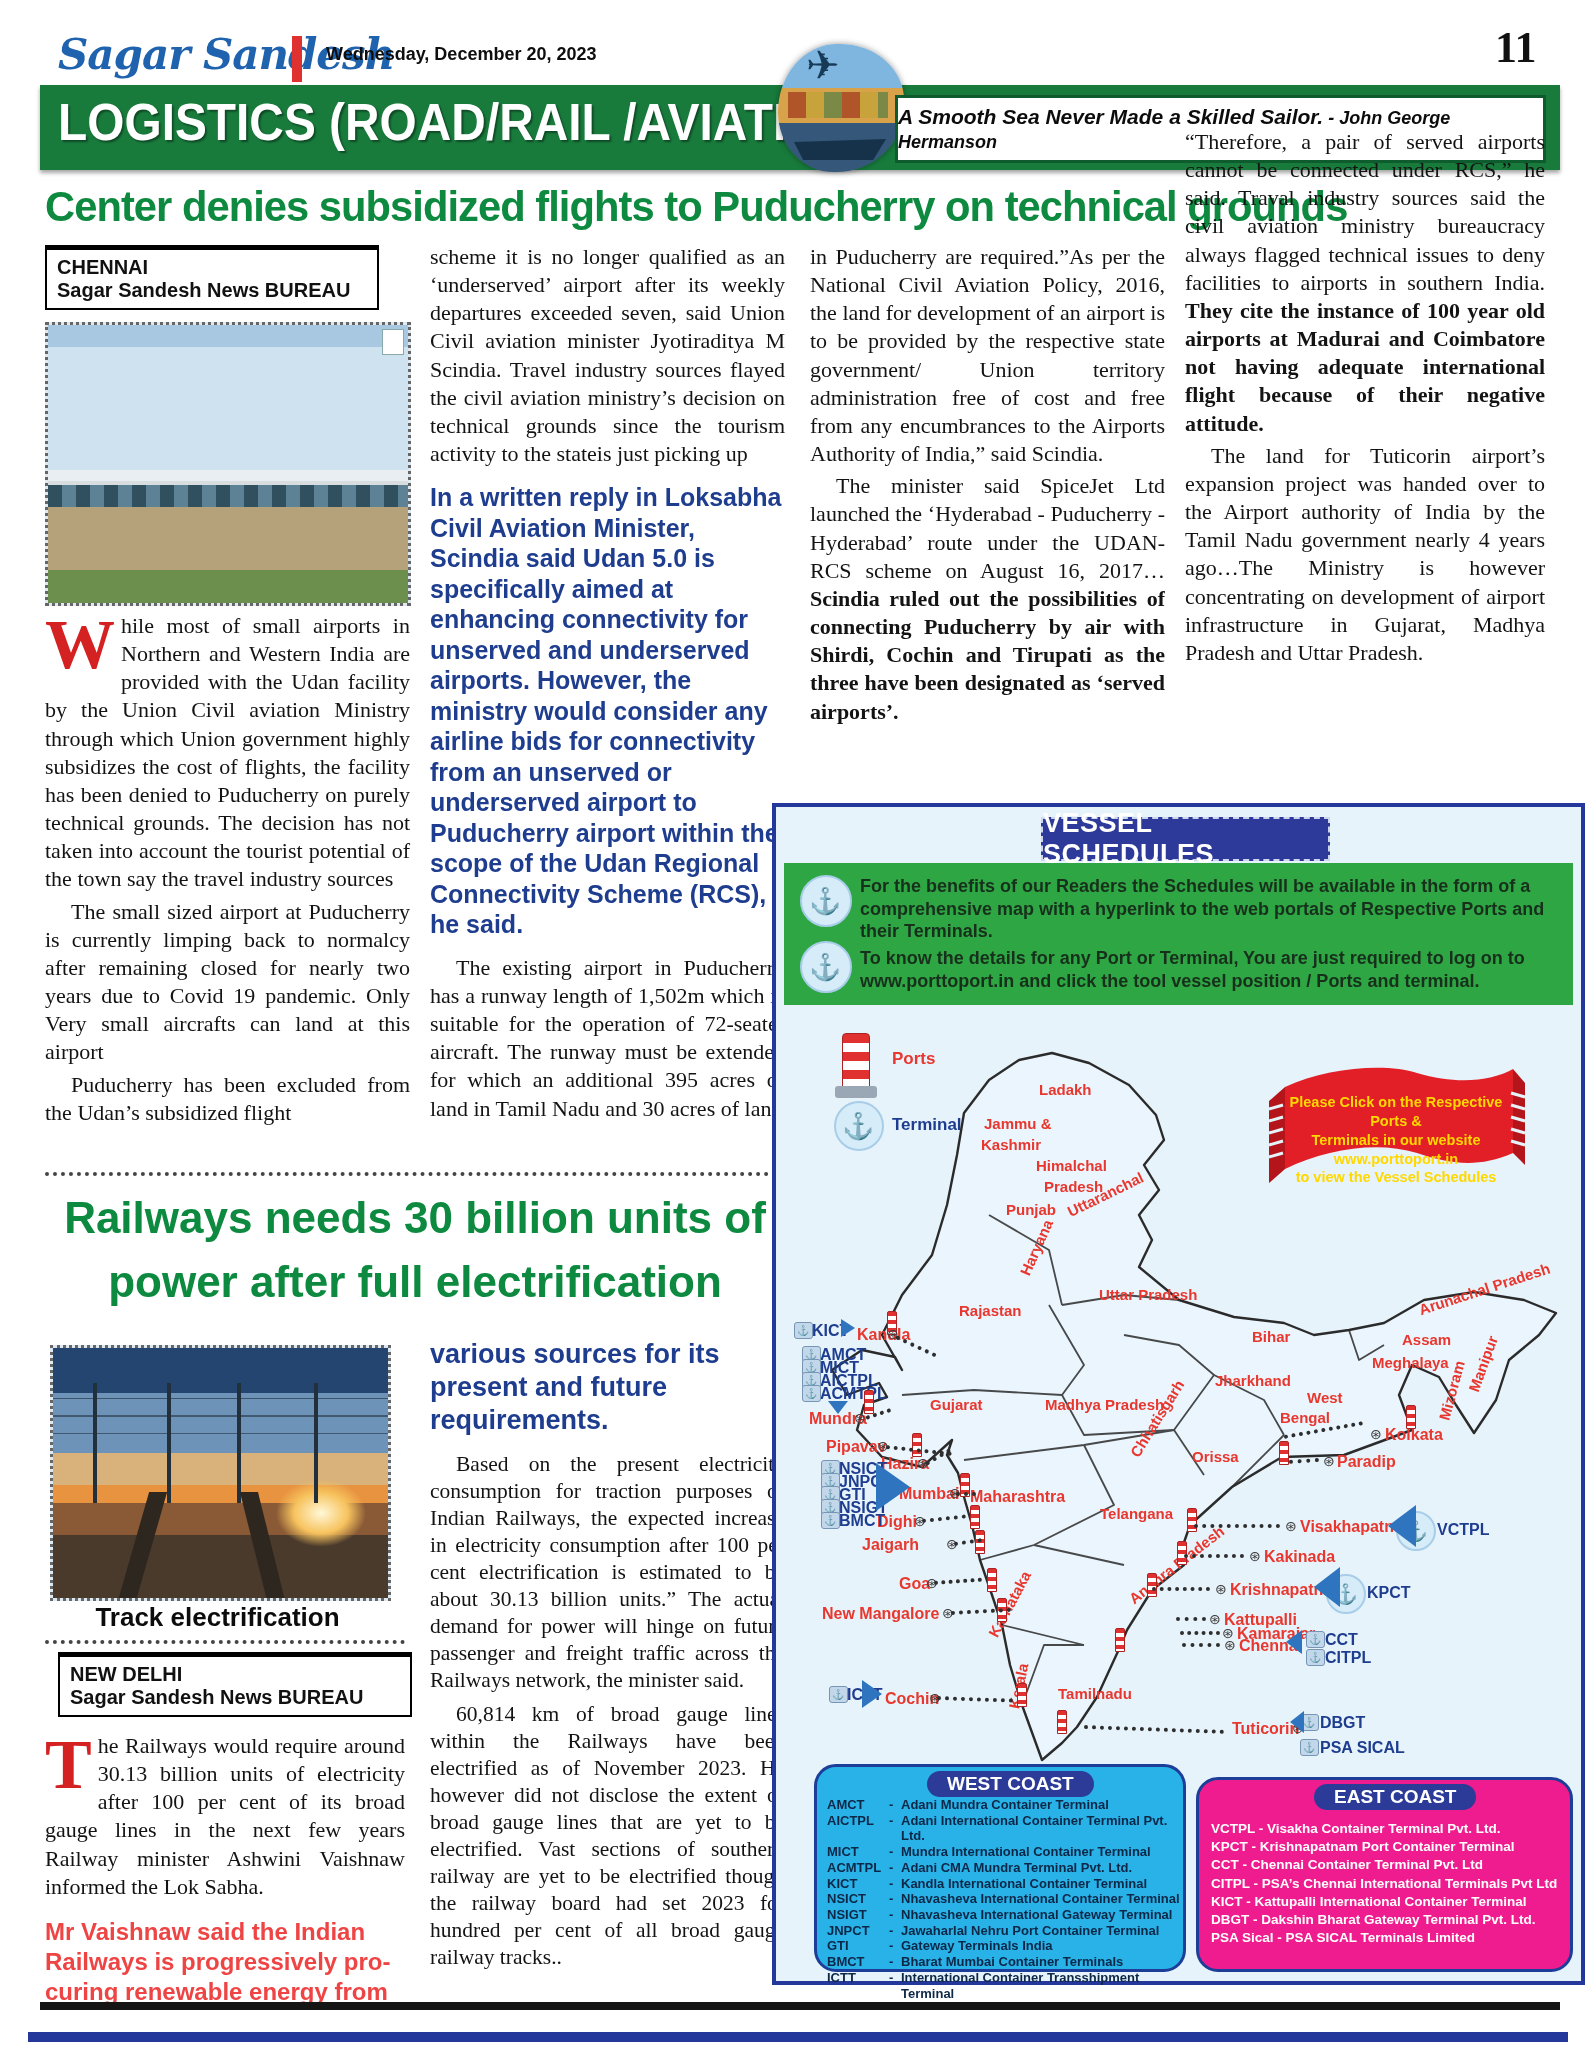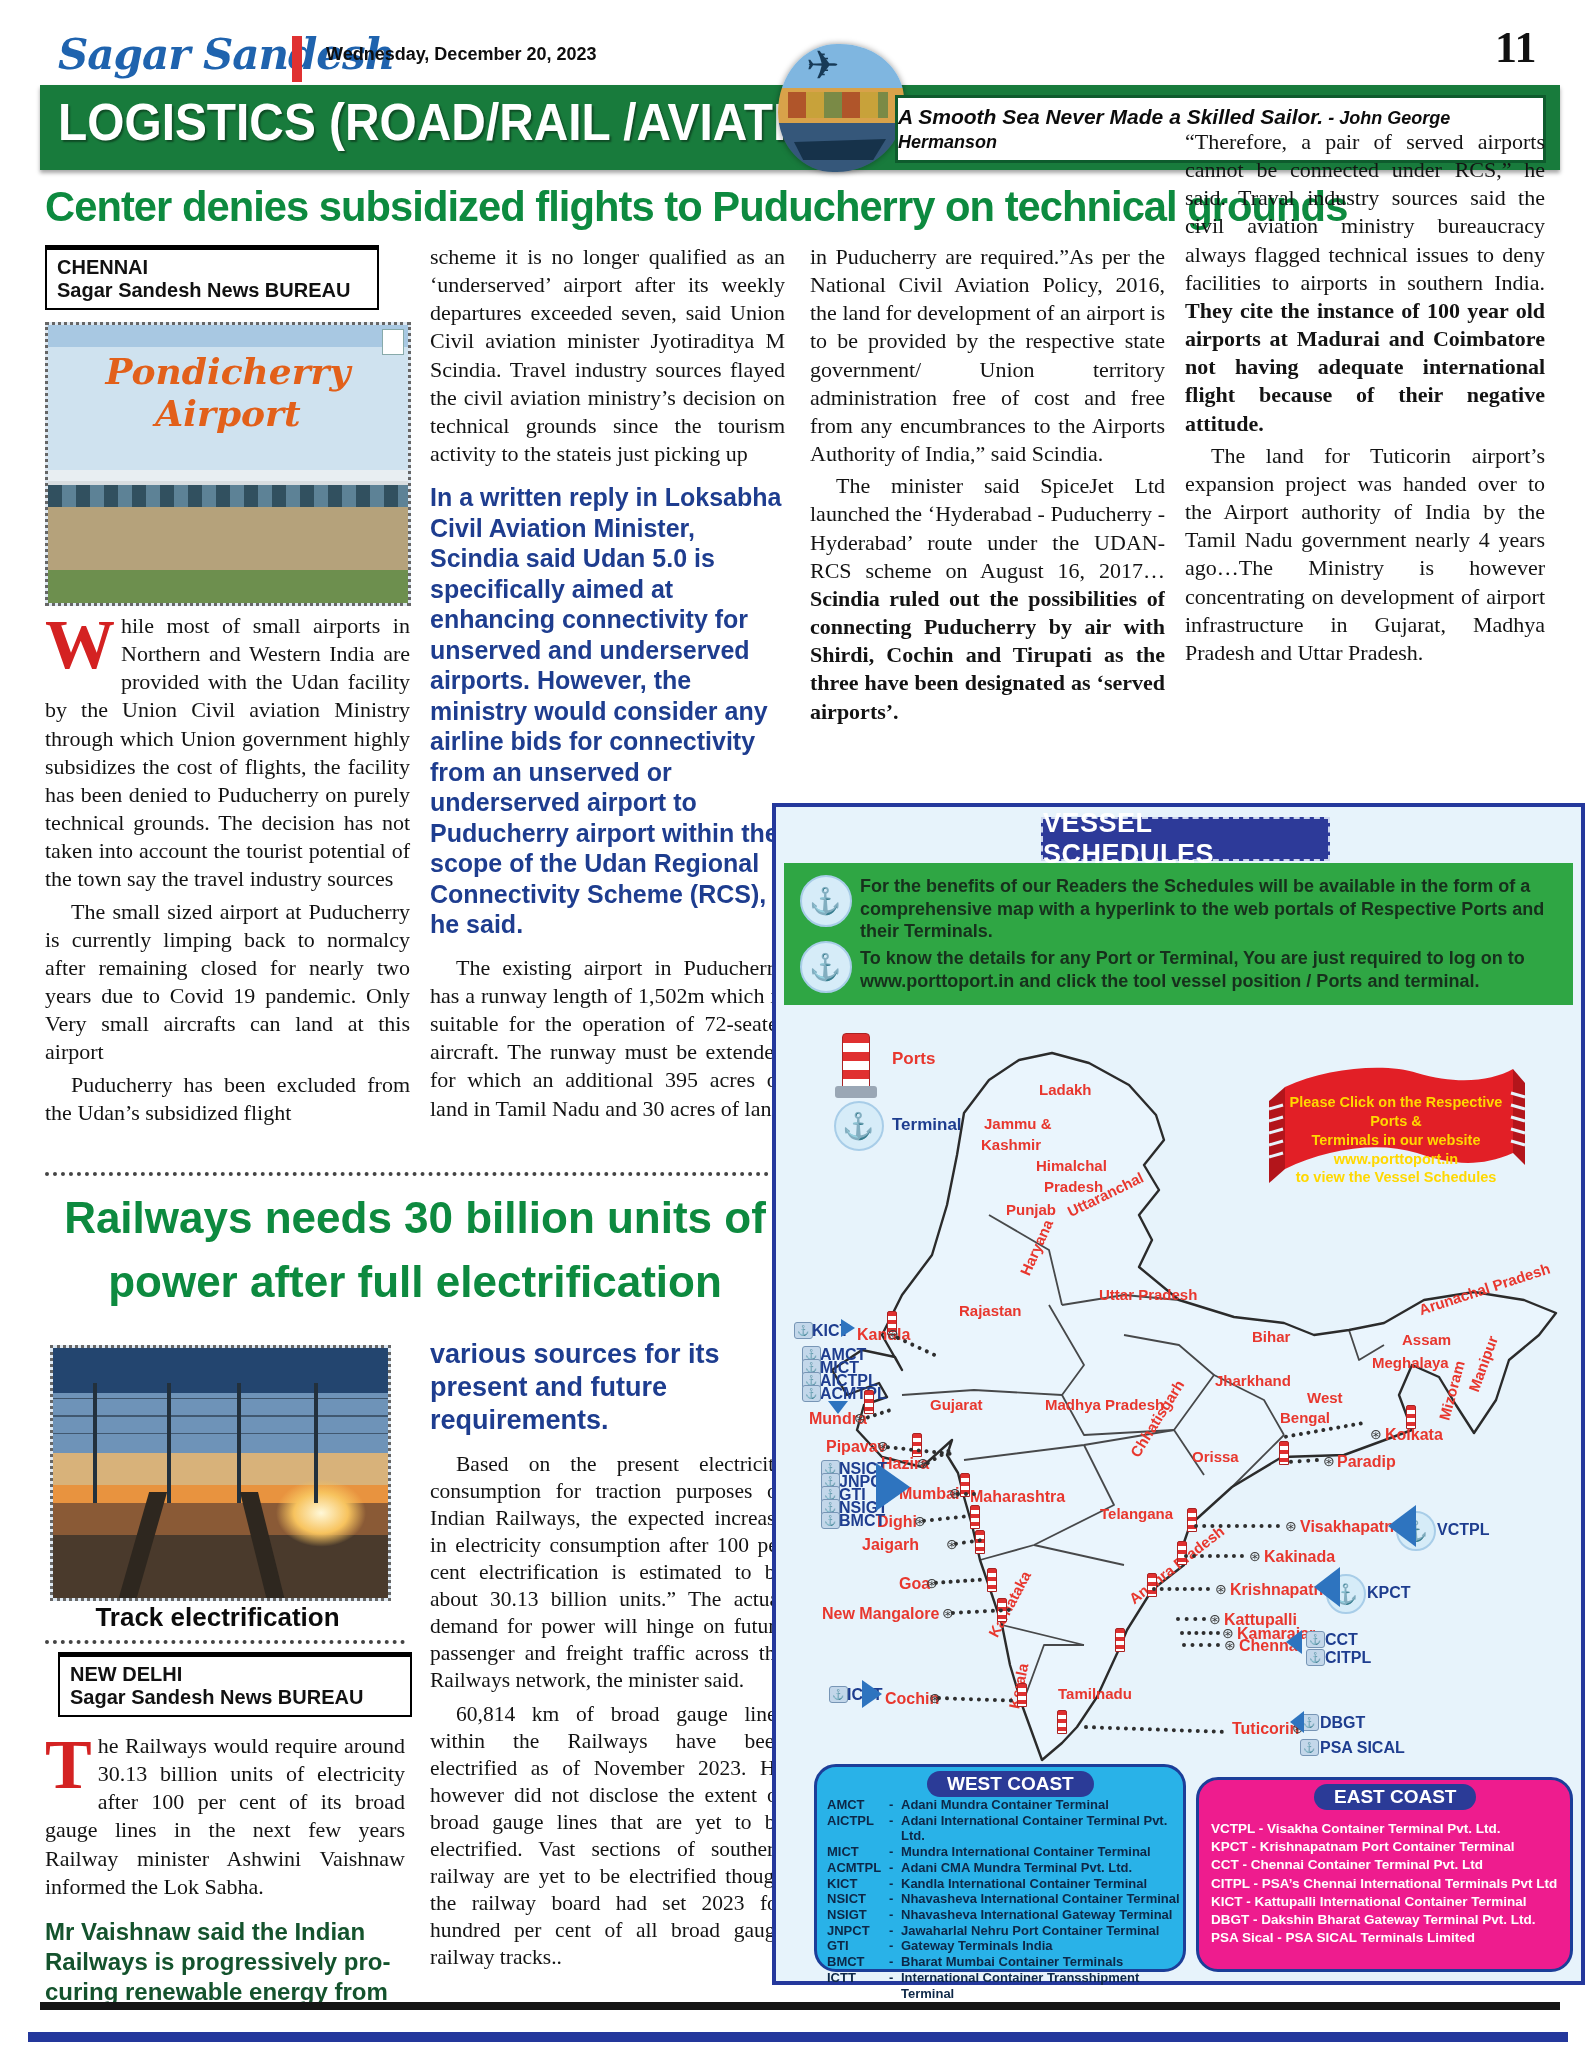--- a/index.html
+++ b/index.html
@@ -33,21 +33,21 @@
   .bylinebox{border:2px solid #000;border-top:5px solid #000;background:#fff;padding:6px 10px;}
   .bylinebox .c1{font-size:20px;font-weight:bold;}
   .bylinebox .c2{font-size:20px;font-weight:bold;}
   .bp{font-family:"Liberation Serif",serif;font-size:22px;line-height:1.28;text-align:justify;
       color:#131313;margin:0;}
   .bp2{font-size:21.5px;line-height:1.26;}
   .ind{text-indent:26px;}
   .dc{float:left;font-size:70px;line-height:.82;font-weight:bold;color:#d42222;
       font-family:"Liberation Serif",serif;padding:4px 6px 0 0;}
   .bb{font-size:25px;line-height:1.22;font-weight:bold;color:#1e3d8f;text-align:left;margin:0;}
-  .greenb{font-size:24px;line-height:1.25;font-weight:bold;color:#14532d;margin:0;}
+  .greenb{font-size:24px;line-height:1.25;font-weight:bold;color:#ef4444;margin:0;}
   .dotsep{border-top:4px dotted #444;height:0;}
   
   .photo{border:3px dotted #666;background:#dfe9f2;overflow:hidden;}
   .p1sky{position:absolute;inset:0;background:linear-gradient(180deg,#a8c8e2 0 8%,#cfe2ef 8% 52%,#e8eef2 52% 56%,
           #9fb3c4 56% 60%,#3c5a3f 60% 63%,#b5a27b 63% 88%,#6d8f4e 88% 100%);}
   .p1bld{position:absolute;left:0;top:56%;width:100%;height:8%;
          background:repeating-linear-gradient(90deg,#31505f 0 14px,#5d8296 14px 28px);border-top:4px solid #d8dde0;}
   .p1t{position:absolute;left:0;top:9%;width:100%;text-align:center;font-size:36px;font-weight:bold;
        font-style:italic;font-family:"DejaVu Serif",serif;color:#e2601a;}
   .p1stamp{position:absolute;right:4px;top:4px;width:20px;height:24px;background:#fff;border:1px solid #8aa;}
@@ -131,21 +131,20 @@
   <div class="abs h1a">Center denies subsidized flights to Puducherry on technical grounds</div>
 
   <div class="abs bylinebox" style="left:45px;top:245px;width:310px;">
     <div class="c1">CHENNAI</div>
     <div class="c2">Sagar Sandesh News BUREAU</div>
   </div>
 
   <div class="abs photo" style="left:45px;top:322px;width:360px;height:278px;">
     <div class="p1sky"></div>
     <div class="p1bld"></div>
-    <div class="p1t">Pondicherry Airport</div>
     <div class="p1stamp"></div>
   </div>
 
   <div class="abs" style="left:45px;top:612px;width:365px;">
     <p class="bp"><span class="dc">W</span><span>hile most of small airports in Northern and Western India are provided with the Udan facility by the Union Civil aviation Ministry through which Union government highly subsidizes the cost of flights, the facility has been denied to Puducherry on purely technical grounds. The decision has not taken into account the tourist potential of the town say the travel industry sources</span></p>
     <p class="bp ind" style="margin-top:4px;">The small sized airport at Puducherry is currently limping back to normalcy after remaining closed for nearly two years due to Covid 19 pandemic. Only Very small aircrafts can land at this airport</p>
     <p class="bp ind" style="margin-top:4px;">Puducherry has been excluded from the Udan’s subsidized flight</p>
   </div>
 
   <div class="abs" style="left:430px;top:243px;width:355px;">

